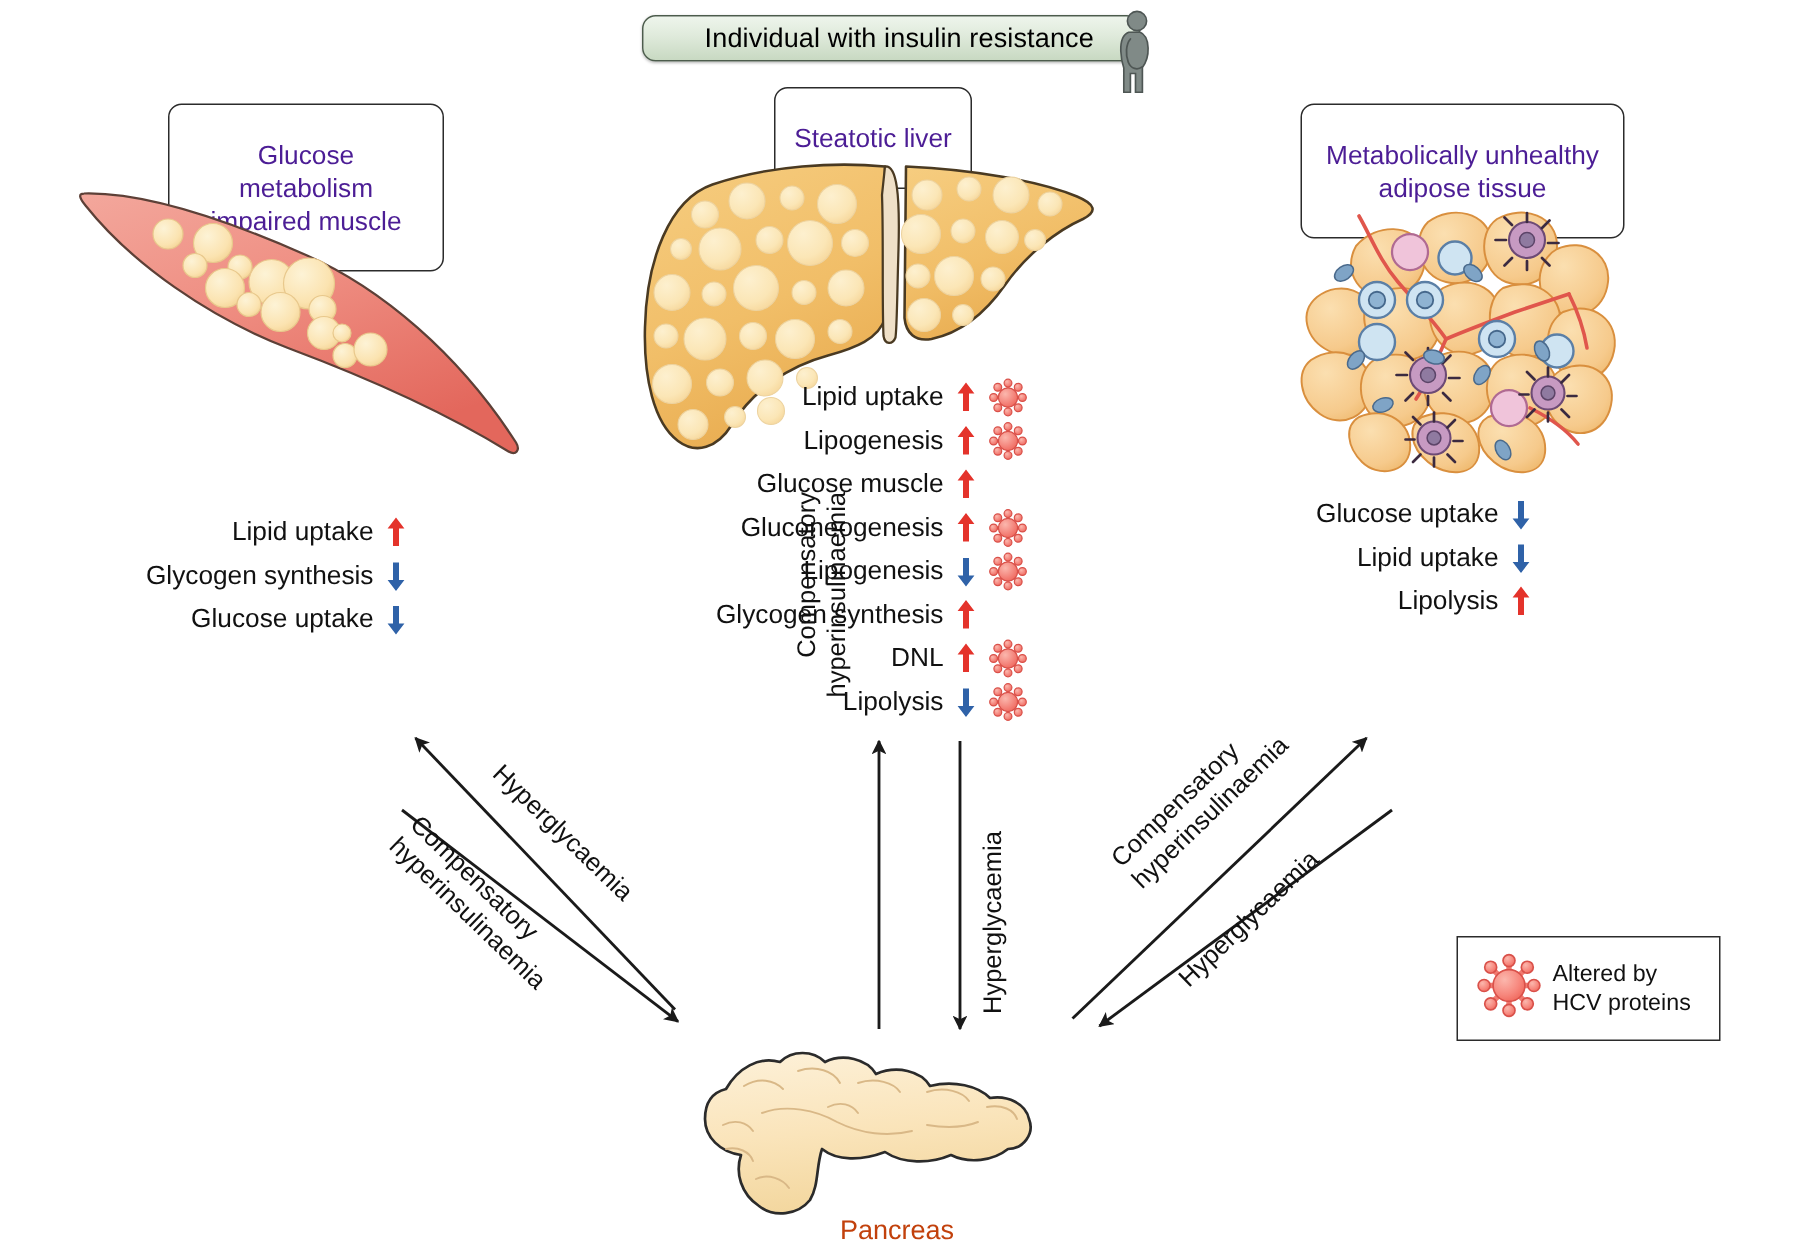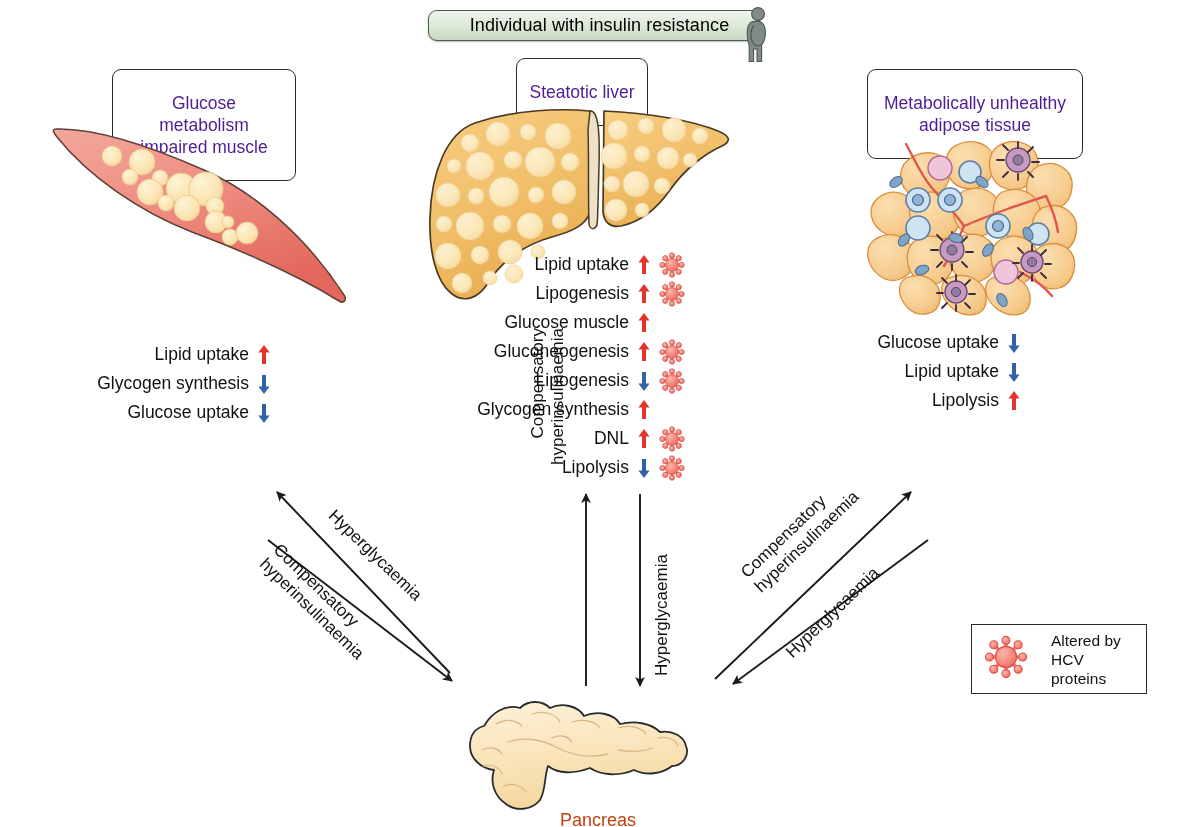--- a/index.html
+++ b/index.html
@@ -52,21 +52,21 @@
   .metric-label { font-size:17.5px; color:#111; white-space:nowrap; }
   .arrow-glyph { width:14px; height:22px; flex:0 0 14px; display:block; }
   .virion-slot { width:26px; height:26px; flex:0 0 26px; display:block; }
   .virion-slot.empty { visibility:hidden; }
 
   
   #legend {
     position:absolute; left:971px; top:624px;
     width:176px; height:70px;
     border:1.5px solid #2b2b2b; background:#fff;
-    display:flex; align-items:center; gap:23px; padding:0 12px;
+    display:flex; align-items:center; gap:7px; padding:0 12px;
   }
   #legend .legend-text { font-size:15.5px; line-height:19px; white-space:pre-line; color:#111; }
 
   
   .flow-label {
     position:absolute;
     font-size:17px;
     line-height:19.5px;
     color:#111;
     white-space:pre-line;

